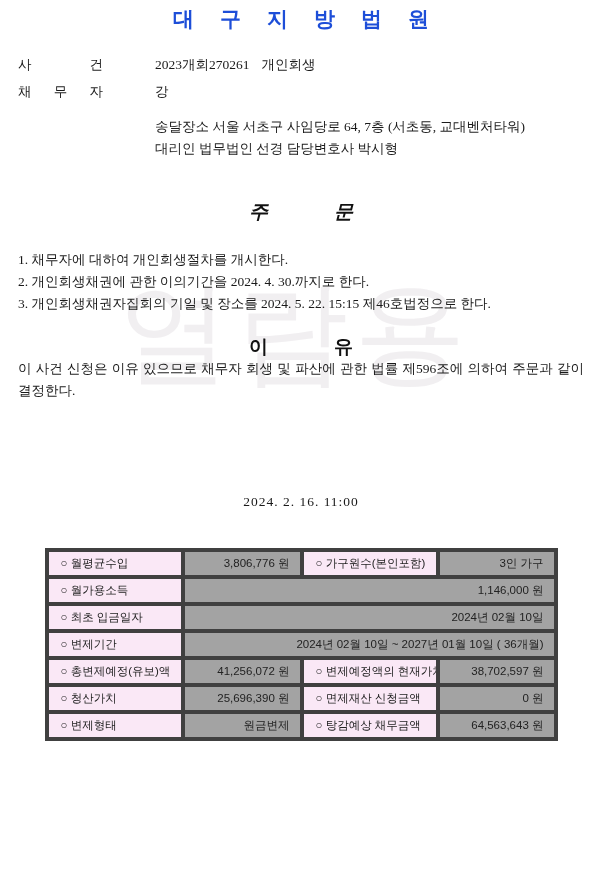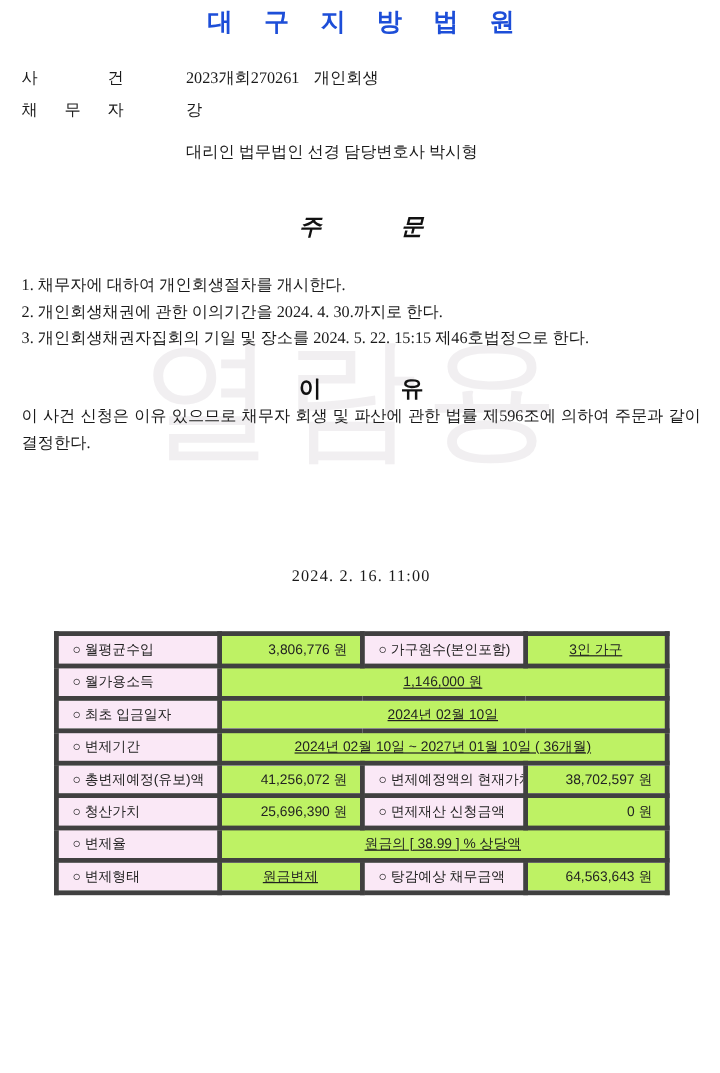--- a/index.html
+++ b/index.html
@@ -118,23 +118,23 @@
   }
   table.summary td {
     border: 4px solid #404040;
     height: 27px;
     padding: 0 10px;
     vertical-align: middle;
     white-space: nowrap;
     overflow: hidden;
   }
   table.summary td.lbl { background: #fae8f6; text-align: left; padding-left: 12px; }
-  table.summary td.val { background: #bef264; }
+  table.summary td.val { background: #a3a3a3; }
   table.summary td.right { text-align: right; }
-  table.summary td.left { text-align: center; text-decoration: underline; }
+  table.summary td.left { text-align: right; }
 </style>
 </head>
 <body>
 
 <div class="page">
 
   <div class="watermark">열람용</div>
 
   <div class="content">
 
@@ -152,20 +152,21 @@
     <div class="case-row">
       <span class="char-justify">
           <span>채</span>
           <span>무</span>
           <span>자</span>
         </span>
       <span class="case-value">강</span>
     </div>
 
     <div class="indent-block">
+      <div>송달장소  서울 서초구 사임당로 64, 7층 (서초동, 교대벤처타워)</div>
       <div>대리인 법무법인 선경 담당변호사 박시형</div>
     </div>
 
     <div class="section-title order-title">주문</div>
 
     <div class="order-list">
       <div>1. 채무자에 대하여 개인회생절차를 개시한다.</div>
       <div>2. 개인회생채권에 관한 이의기간을 2024. 4. 30.까지로 한다.</div>
       <div>3. 개인회생채권자집회의 기일 및 장소를 2024. 5. 22. 15:15 제46호법정으로 한다.</div>
     </div>
@@ -208,24 +209,20 @@
             <td class="lbl">○ 변제예정액의 현재가치</td>
             <td class="val right">38,702,597 원</td>
           </tr>
           <tr>
             <td class="lbl">○ 청산가치</td>
             <td class="val right">25,696,390 원</td>
             <td class="lbl">○ 면제재산 신청금액</td>
             <td class="val right">0 원</td>
           </tr>
           <tr>
-            <td class="lbl">○ 변제율</td>
-            <td colspan="3" class="val left">원금의 [ 38.99 ] % 상당액</td>
-          </tr>
-          <tr>
             <td class="lbl">○ 변제형태</td>
             <td class="val left">원금변제</td>
             <td class="lbl">○ 탕감예상 채무금액</td>
             <td class="val right">64,563,643 원</td>
           </tr>
         </tbody>
     </table>
 
   </div>
 </div>

